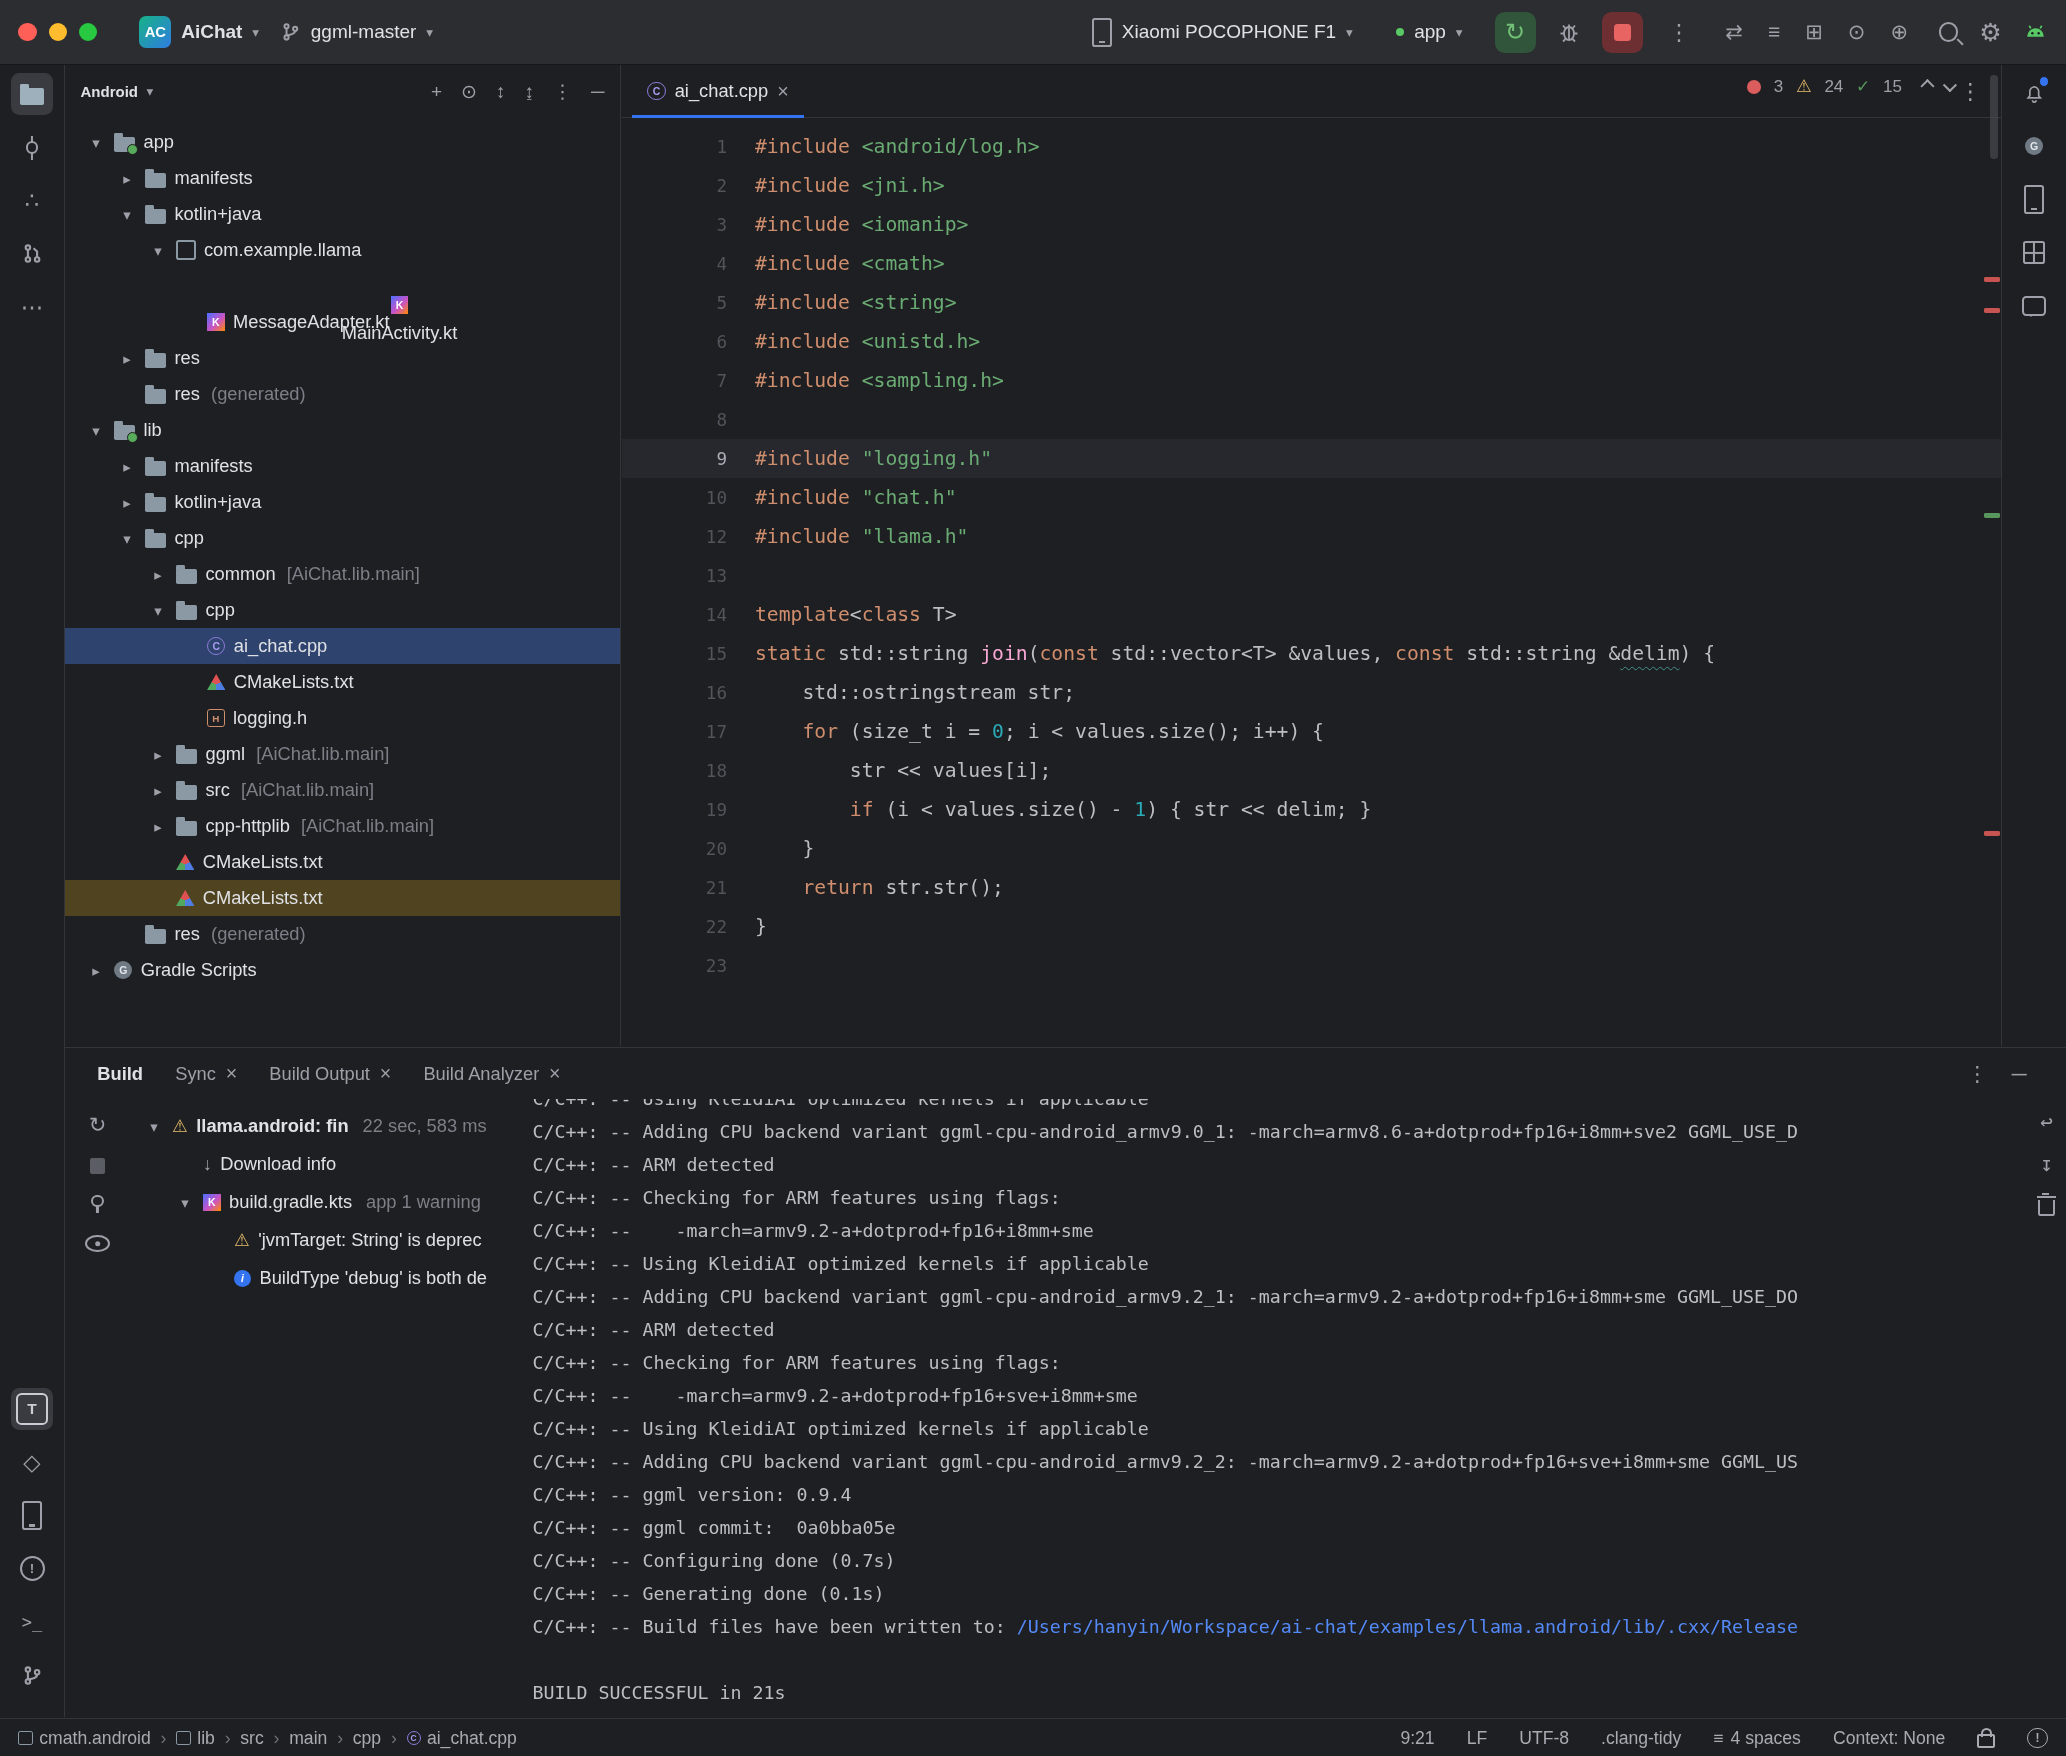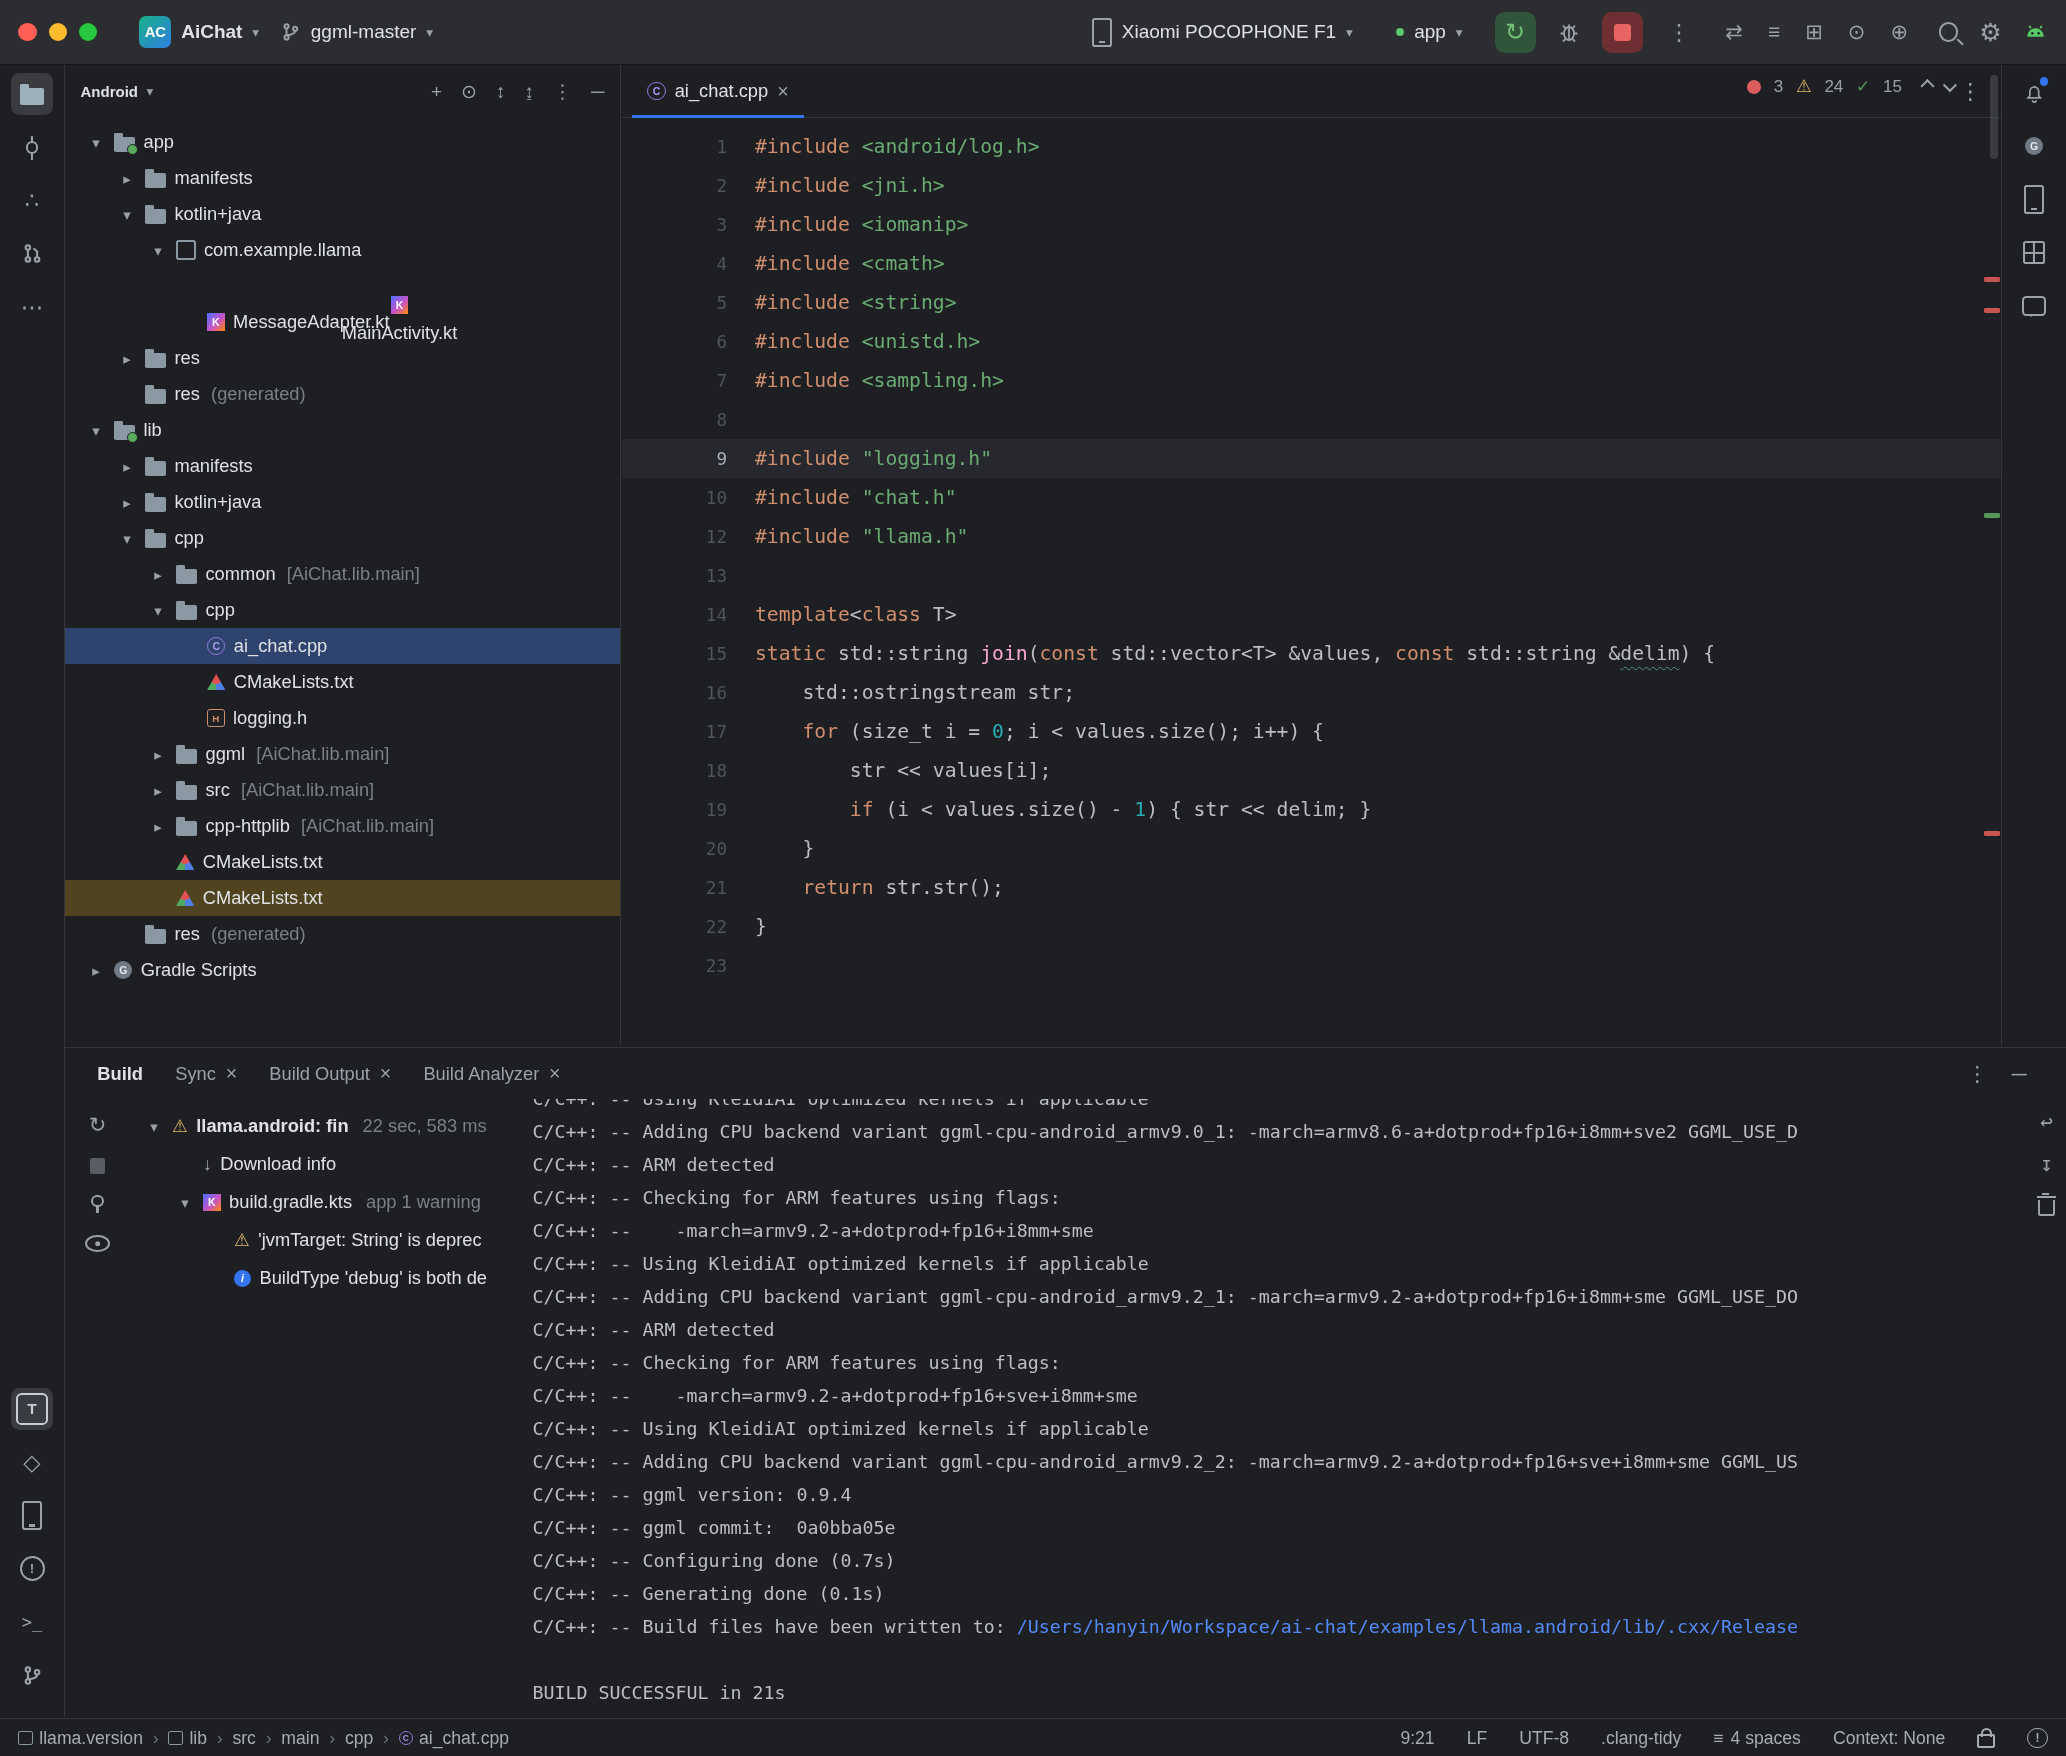--- a/index.html
+++ b/index.html
@@ -656,21 +656,21 @@
           <span class="i-trash"></span>
         </div>
       </div>
     </div>
   </div>
 
   <div class="statusbar">
     <div class="crumbs">
         <span class="crumb">
           <span class="mini-module"></span>
-          <span>llama.version</span>
+          <span>cmath.android</span>
         </span>
         <span class="crumb-sep">›</span>
         <span class="crumb">
           <span class="mini-module"></span>
           <span>lib</span>
         </span>
         <span class="crumb-sep">›</span>
         <span class="crumb">
           <span>src</span>
         </span>

